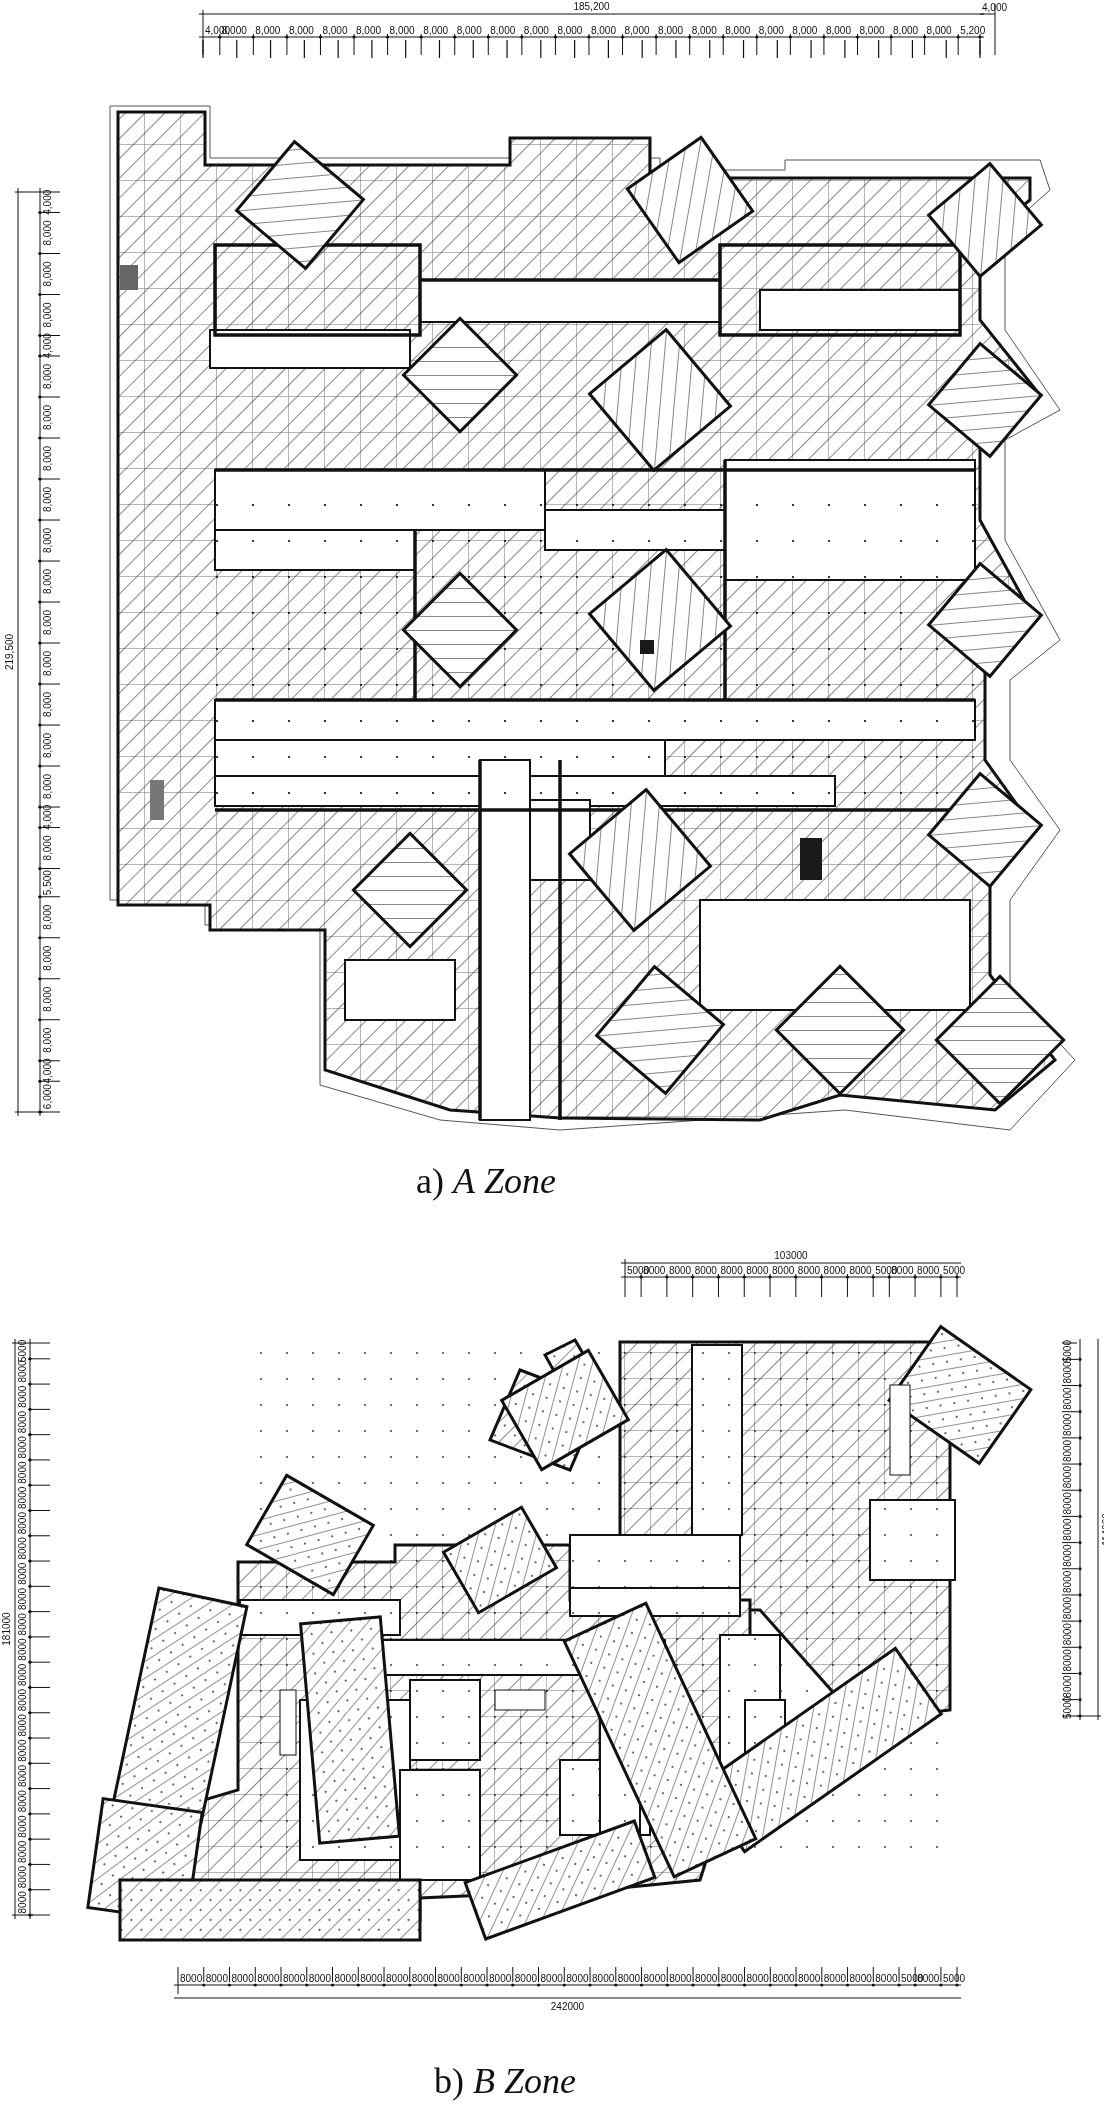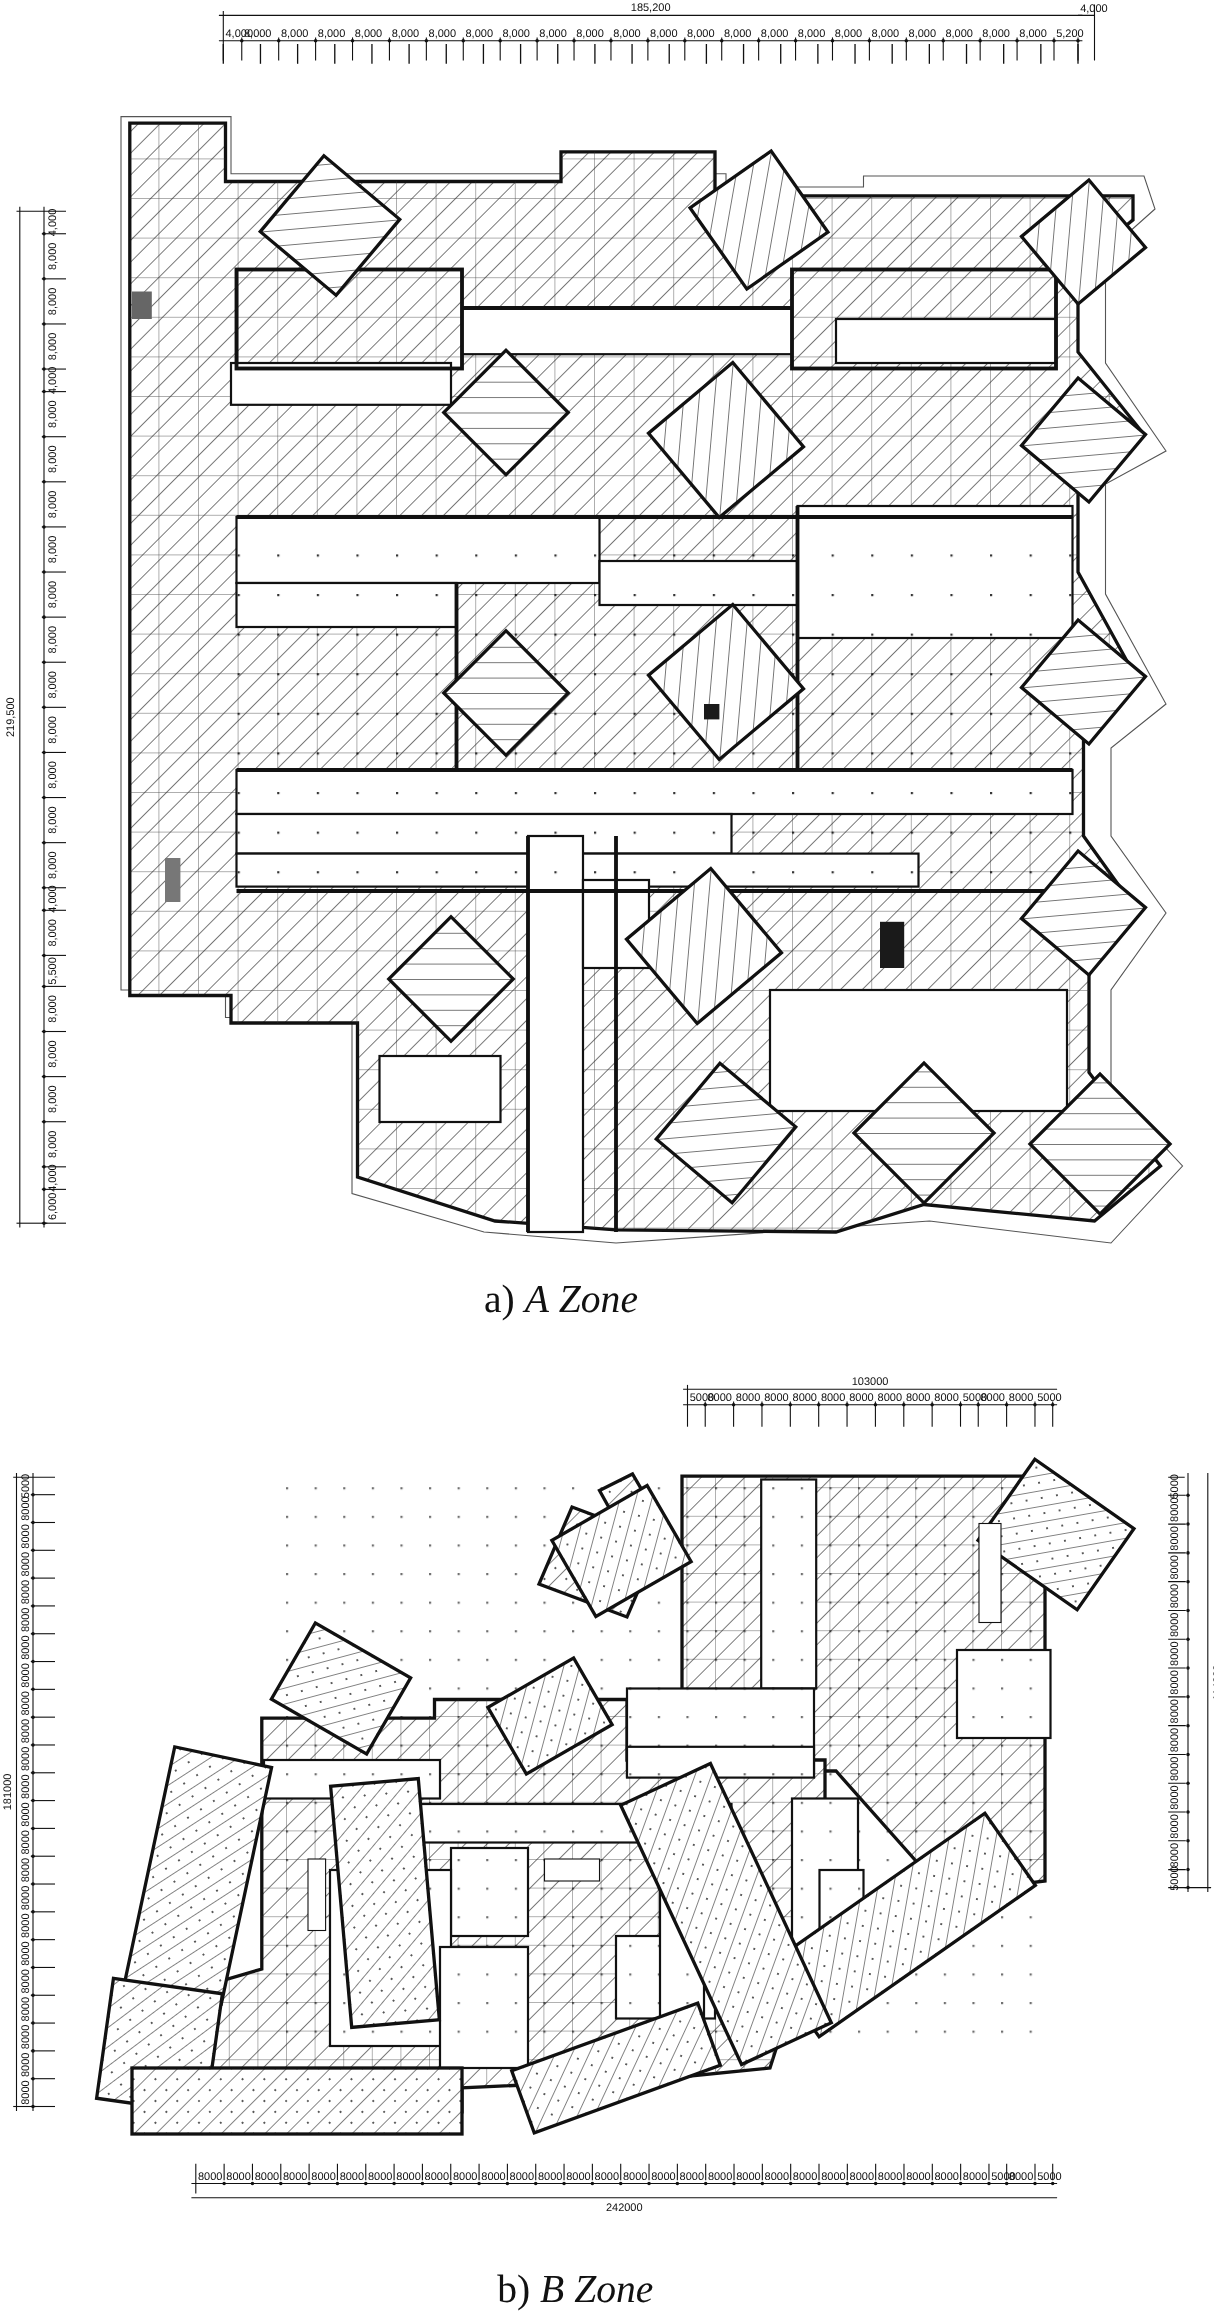--- a/index.html
+++ b/index.html
@@ -610,23 +610,23 @@
       <text x="917.152892561984" y="1982" class="dim-text">8000</text>
       <line x1="940.9049586776865" y1="1982" x2="940.9049586776865" y2="1967" stroke="#111" stroke-width="1"></line>
       <circle cx="940.9049586776865" cy="1985" r="1.6" fill="#111"></circle>
       <text x="942.9049586776865" y="1982" class="dim-text">5000</text>
       <line x1="957.0000000000006" y1="1982" x2="957.0000000000006" y2="1967" stroke="#111" stroke-width="1"></line>
       <circle cx="957.0000000000006" cy="1985" r="1.6" fill="#111"></circle>
       <text x="567.5" y="2010" text-anchor="middle" class="dim-total">242000</text>
     </g>
 </svg>
 
-<div class="caption" style="left:440px; top:1160px;text-align:center;">
+<div class="caption" style="left:416px; top:1160px;text-align:center;">
   <span>a)</span>
   <span class="zone">A</span>
   <span class="zone">Zone</span>
 </div>
 
-<div class="caption" style="left:452px; top:2060px;">
+<div class="caption" style="left:434px; top:2060px;">
   <span>b)</span>
   <span class="zone">B</span>
   <span class="zone">Zone</span>
 </div>
 
 </body></html>

